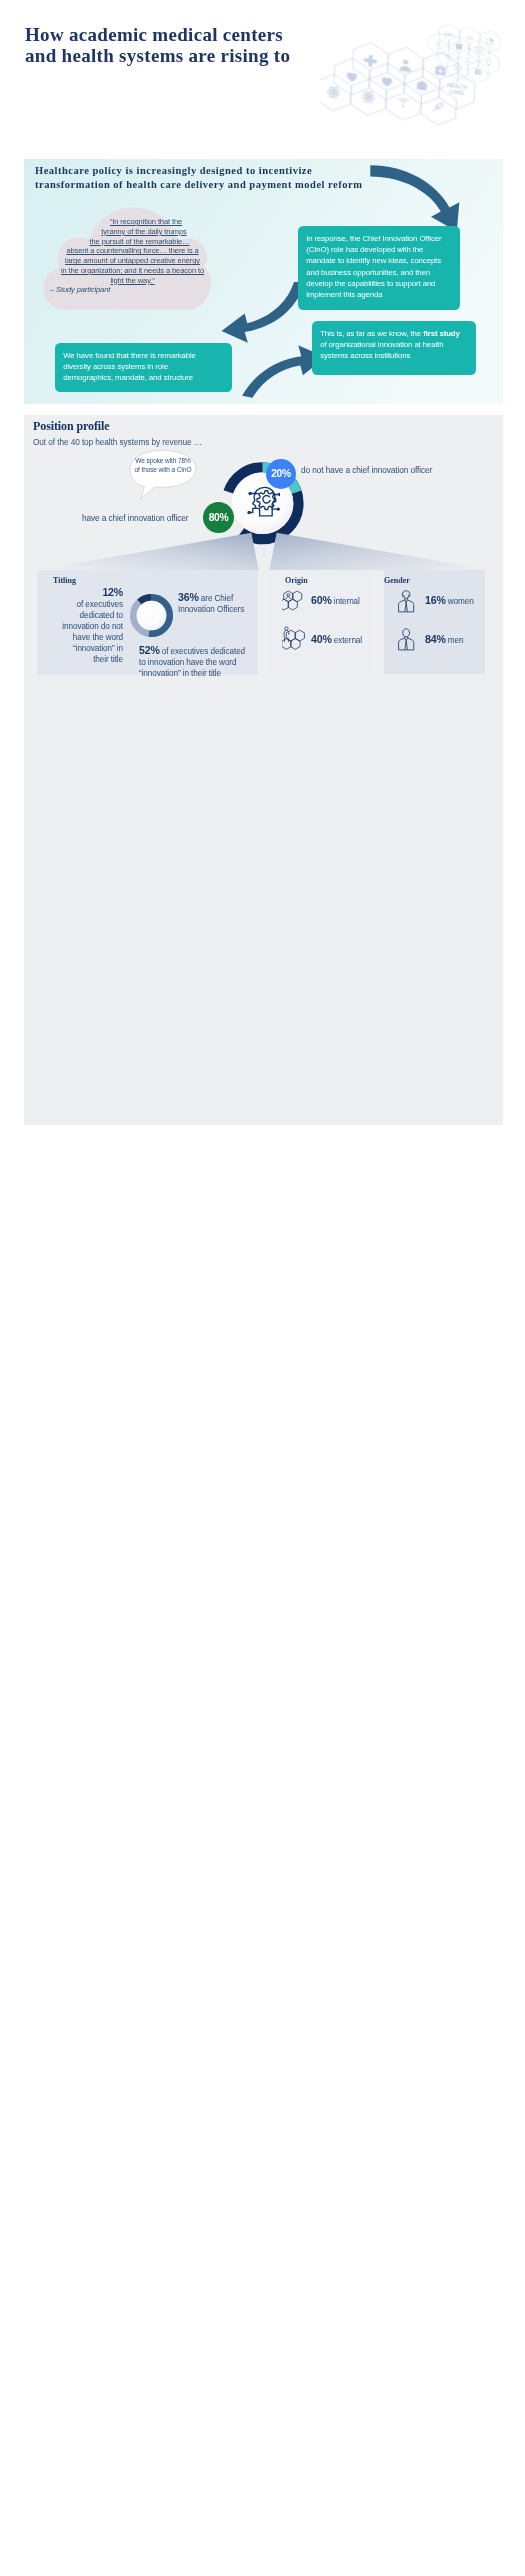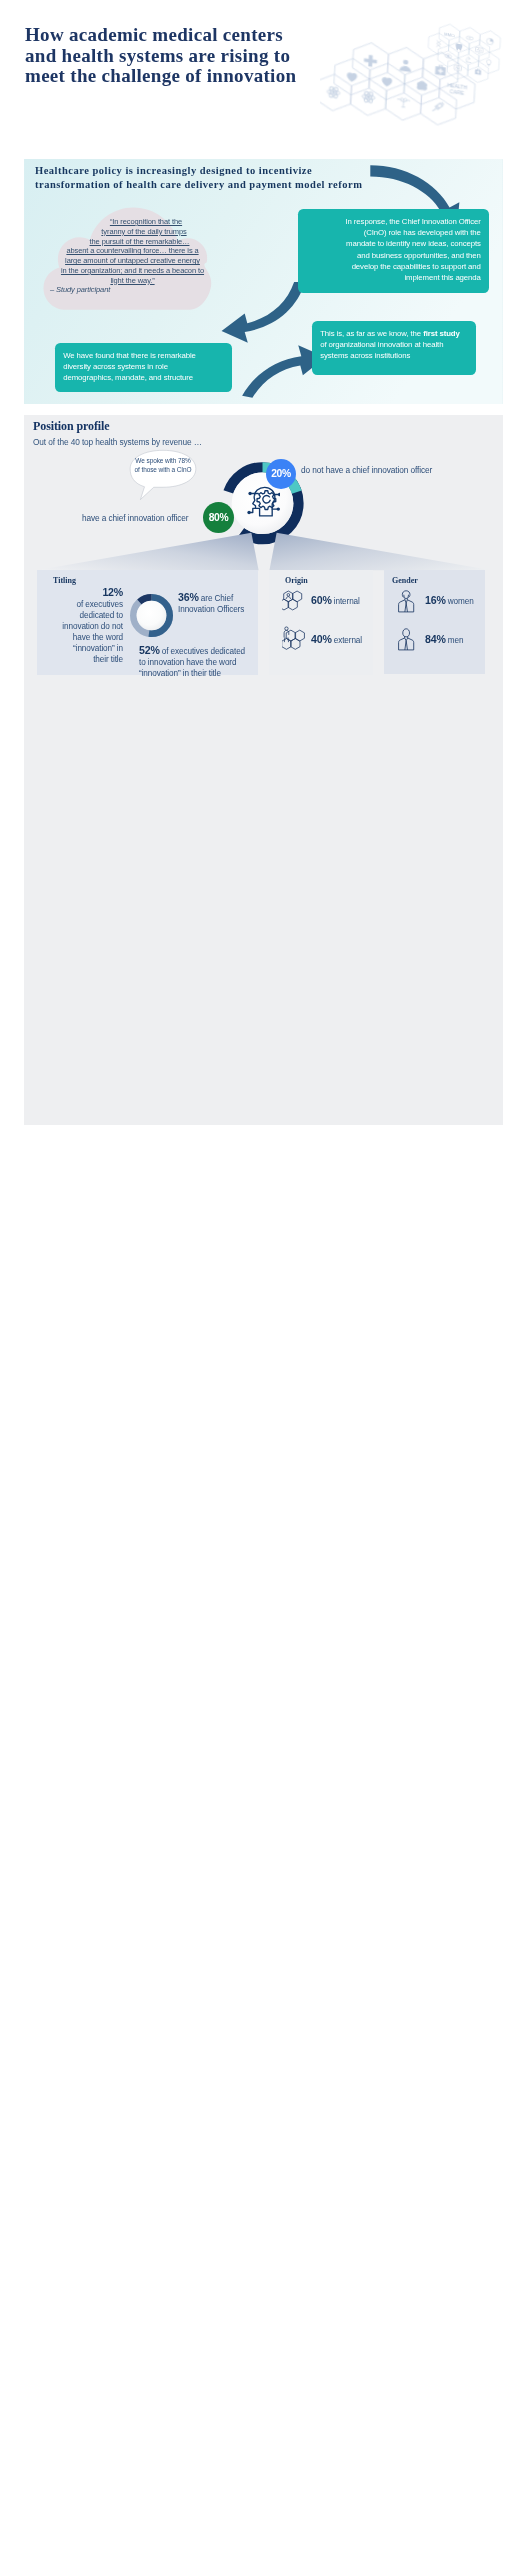--- a/index.html
+++ b/index.html
@@ -42,21 +42,21 @@
   #cloud-q{left:50px;top:217px;width:165px;font-size:7.5px;line-height:9.8px;
     color:#34506f;text-align:center;letter-spacing:-0.1px;white-space:nowrap;text-decoration:underline;}
   #cloud-q div:nth-child(1){padding-left:27px;}
   #cloud-q div:nth-child(2){padding-left:23px;}
   #cloud-q div:nth-child(3){padding-left:14px;}
   #cloud-at{left:50px;top:285px;width:155px;font-size:7.5px;line-height:9.8px;
     color:#34506f;font-style:italic;text-align:left;letter-spacing:-0.1px;}
   .tealbox{position:absolute;background:#17b5ad;border-radius:5.2px;color:#fff;
     font-size:7.8px;line-height:11.3px;letter-spacing:-0.1px;}
   .tealbox > .tb-in{padding:6.7px 8.2px 7.2px 8.2px;}
-  #tbox1{left:298px;top:209px;width:191px;height:84px;text-align:right;}
+  #tbox1{left:298px;top:226px;width:162px;height:84px;}
   #tbox2{left:312px;top:321px;width:164px;height:54px;}
   #tbox3{left:55px;top:343px;width:177px;height:49px;}
 
   
   .sect{position:absolute;left:24px;width:479px;background:#eeeff1;}
 
   
   #sec1{top:415px;height:710px;}
   #p-title{left:33px;top:419px;font-family:"Liberation Serif",serif;font-weight:bold;
     font-size:12px;color:#153463;letter-spacing:-0.1px;}
@@ -81,21 +81,20 @@
      color:#2d4e79;letter-spacing:-0.1px;}
 </style>
 </head>
 <body>
 
 <div class="page" id="page">
 
 <div class="abs" id="hero-title">
   <div>How academic medical centers</div>
   <div>and health systems are rising to</div>
-  <div>meet the challenge of innovation</div>
 </div>
 <div class="abs" id="hero-hex">
 <svg width="206" height="137" viewBox="0 0 400 265" style="display:block">
  <defs>
   <g id="hx">
             <polygon points="34,0 68,19.6 68,58.9 34,78.5 0,58.9 0,19.6" fill="none" stroke="#b9c9de" stroke-width="1.2"></polygon>
           </g>
   <symbol id="ic-cross" viewBox="0 0 24 24">
             <path fill="#c3d0e2" d="M9 2h6v7h7v6h-7v7H9v-7H2V9h7z"></path>
           </symbol>
@@ -403,21 +402,21 @@
   </defs>
   <path d="M25 82 L441 9 L455 82 Z" fill="url(#roofg)"></path>
   <path d="M476 82 L490 9 L906 82 Z" fill="url(#roofg2)"></path>
 </svg>
 
 <div class="card" id="card-titling"></div>
 <div class="card" id="card-origin"></div>
 <div class="card" id="card-gender"></div>
 <div class="card-title" style="left:53px;top:576px;">Titling</div>
 <div class="card-title" style="left:285px;top:576px;">Origin</div>
-<div class="card-title" style="left:392px;top:576px;">Gender</div>
+<div class="card-title" style="left:384px;top:576px;">Gender</div>
 
 <svg class="abs" style="left:130px;top:594px;" width="43" height="43" viewBox="0 0 84 84">
   <defs>
         <radialGradient id="tg" cx="0.42" cy="0.4" r="0.7">
     <stop offset="0" stop-color="#ffffff"></stop>
           <stop offset="0.6" stop-color="#fafbfb"></stop>
           <stop offset="1" stop-color="#e8eaec"></stop>
         </radialGradient>
       </defs>
   <circle cx="42" cy="42" r="35.5" fill="none" stroke="#9fb0c8" stroke-width="13"></circle>

